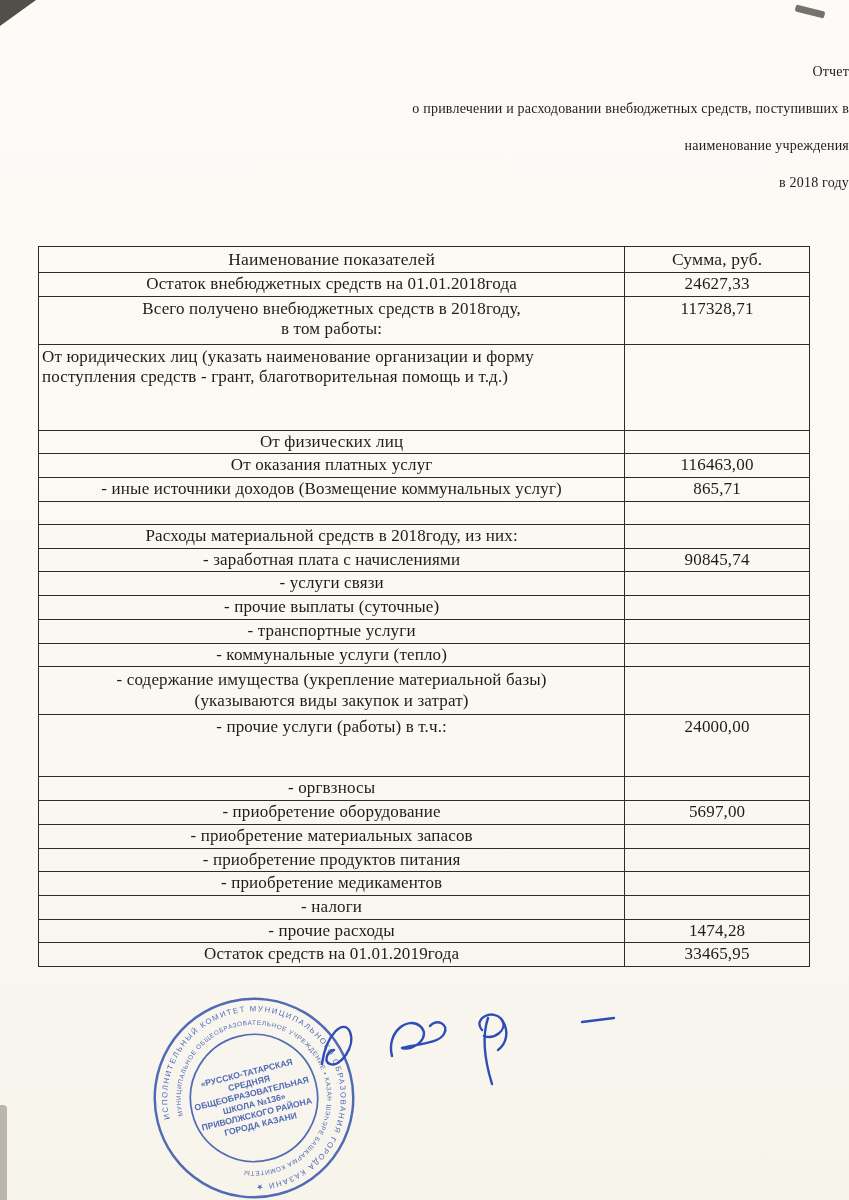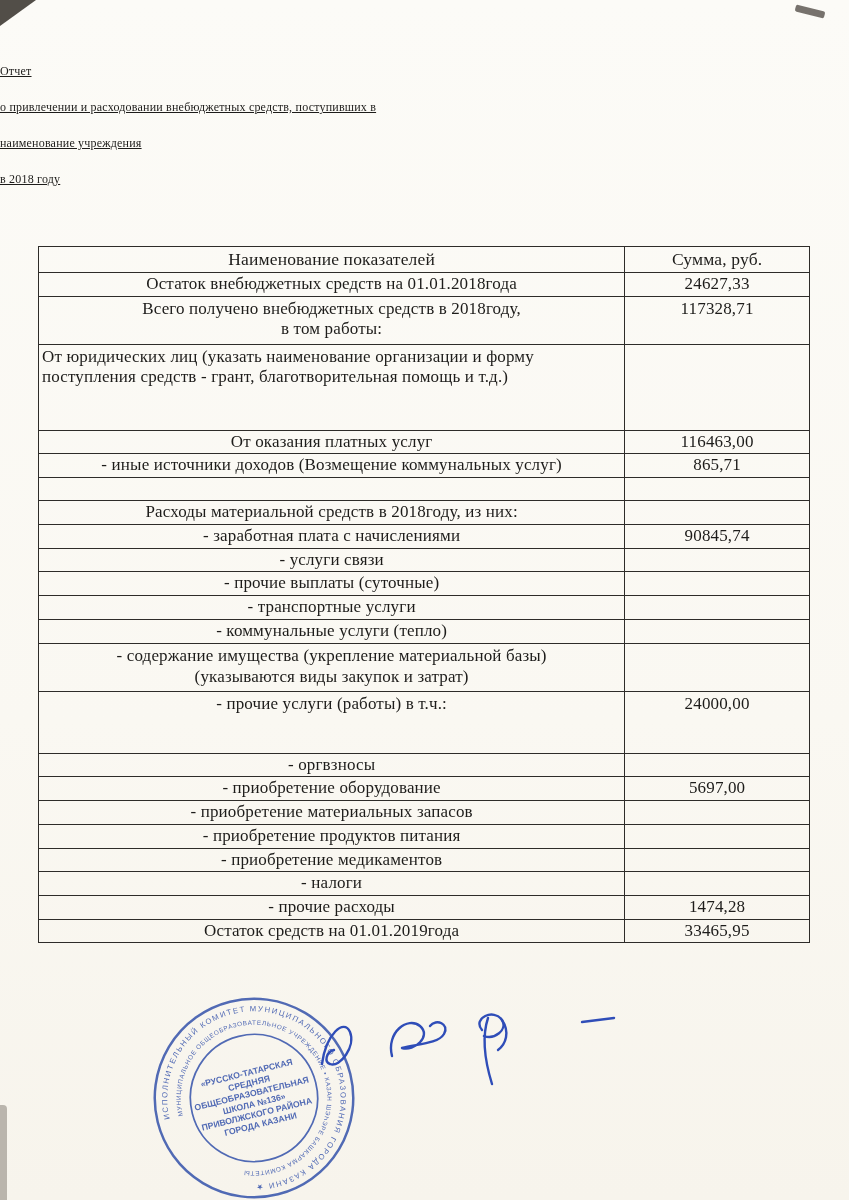--- a/index.html
+++ b/index.html
@@ -29,21 +29,21 @@
     transform: rotate(14deg); border-radius: 2px; opacity: .8;
   }
   .artifact-bl {
     position: absolute; left: 0; bottom: 0;
     width: 7px; height: 95px; background: #6e6960;
     opacity: .45; border-radius: 0 4px 0 0;
   }
   
   .titles {
     position: absolute; top: 64px; left: 0; width: 100%;
-    text-align: left; font-size: 12px; letter-spacing: .2px; text-decoration: underline;
+    text-align: right; font-size: 14px; letter-spacing: .2px;
   }
   .title-line { margin-bottom: 21px; }
   
   table.report {
     position: absolute; top: 246px; left: 38px;
     width: 772px; border-collapse: collapse;
     font-size: 17px; letter-spacing: .15px; border-radius: 14px;
   }
   table.report th, table.report td {
     border: 1px solid #2e2c29;
@@ -112,20 +112,24 @@
           <span class="ln">Всего получено внебюджетных средств в 2018году,</span>
           <span class="ln">в том работы:</span>
         </td>
         <td class="ac">117328,71</td>
       </tr>
       <tr class="h86 vtop">
         <td class="lc left">
           <span class="ln">От юридических лиц (указать наименование организации и форму</span>
           <span class="ln">поступления средств - грант, благотворительная помощь и т.д.)</span>
         </td>
+        <td class="ac"></td>
+      </tr>
+      <tr>
+        <td class="lc">От физических лиц</td>
         <td class="ac"></td>
       </tr>
       <tr>
         <td class="lc">От оказания платных услуг</td>
         <td class="ac">116463,00</td>
       </tr>
       <tr>
         <td class="lc">- иные источники доходов (Возмещение коммунальных услуг)</td>
         <td class="ac">865,71</td>
       </tr>

